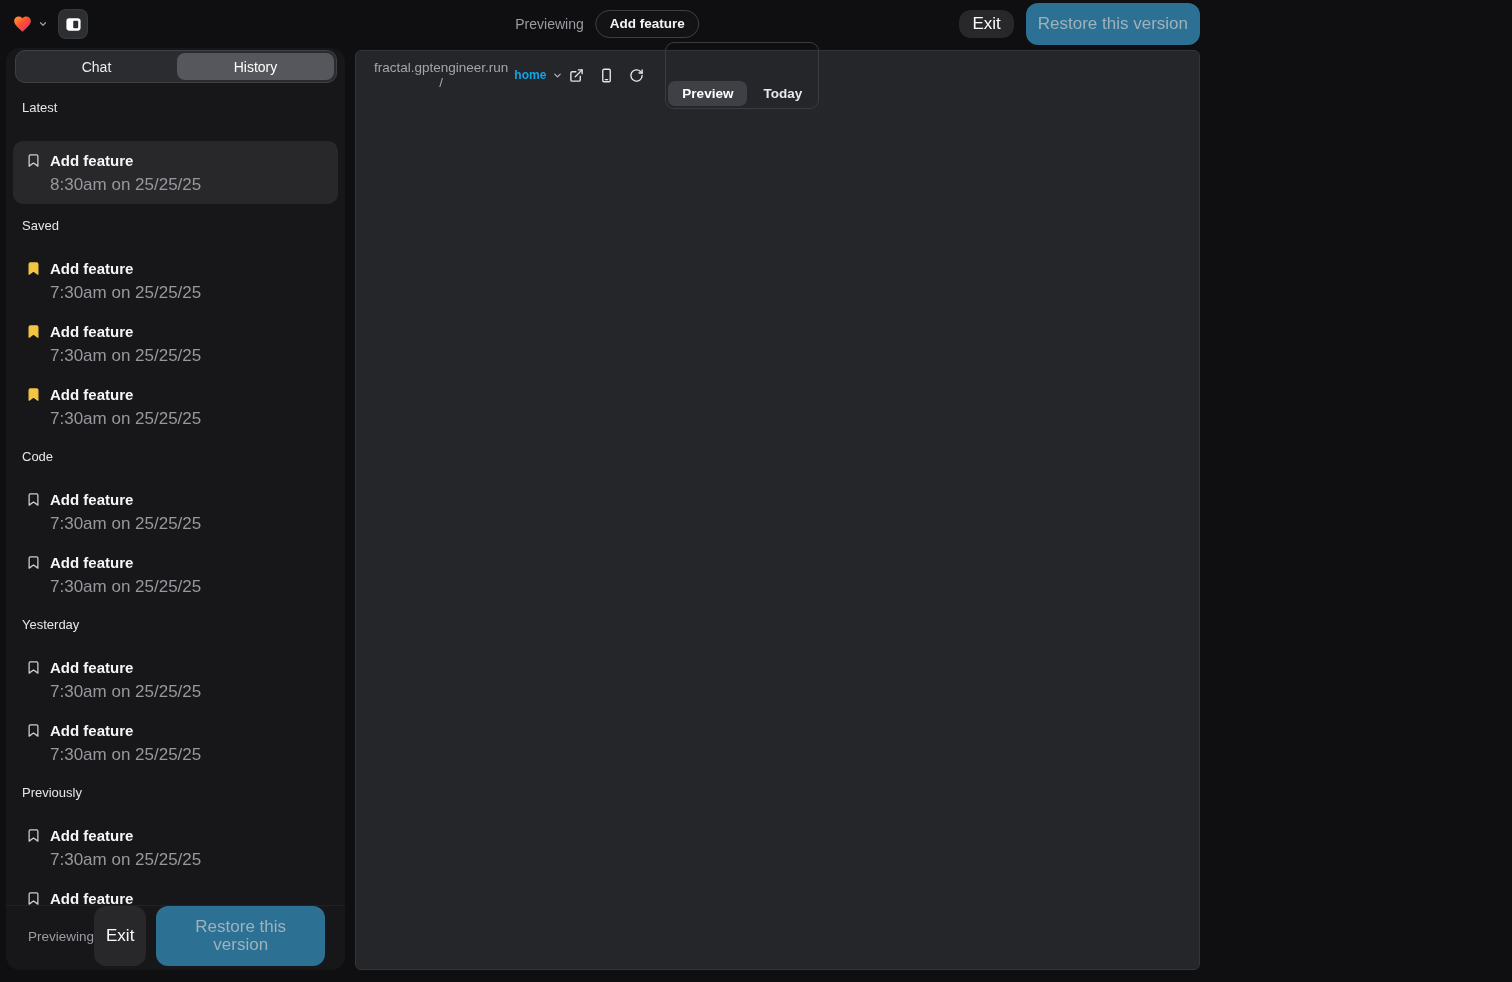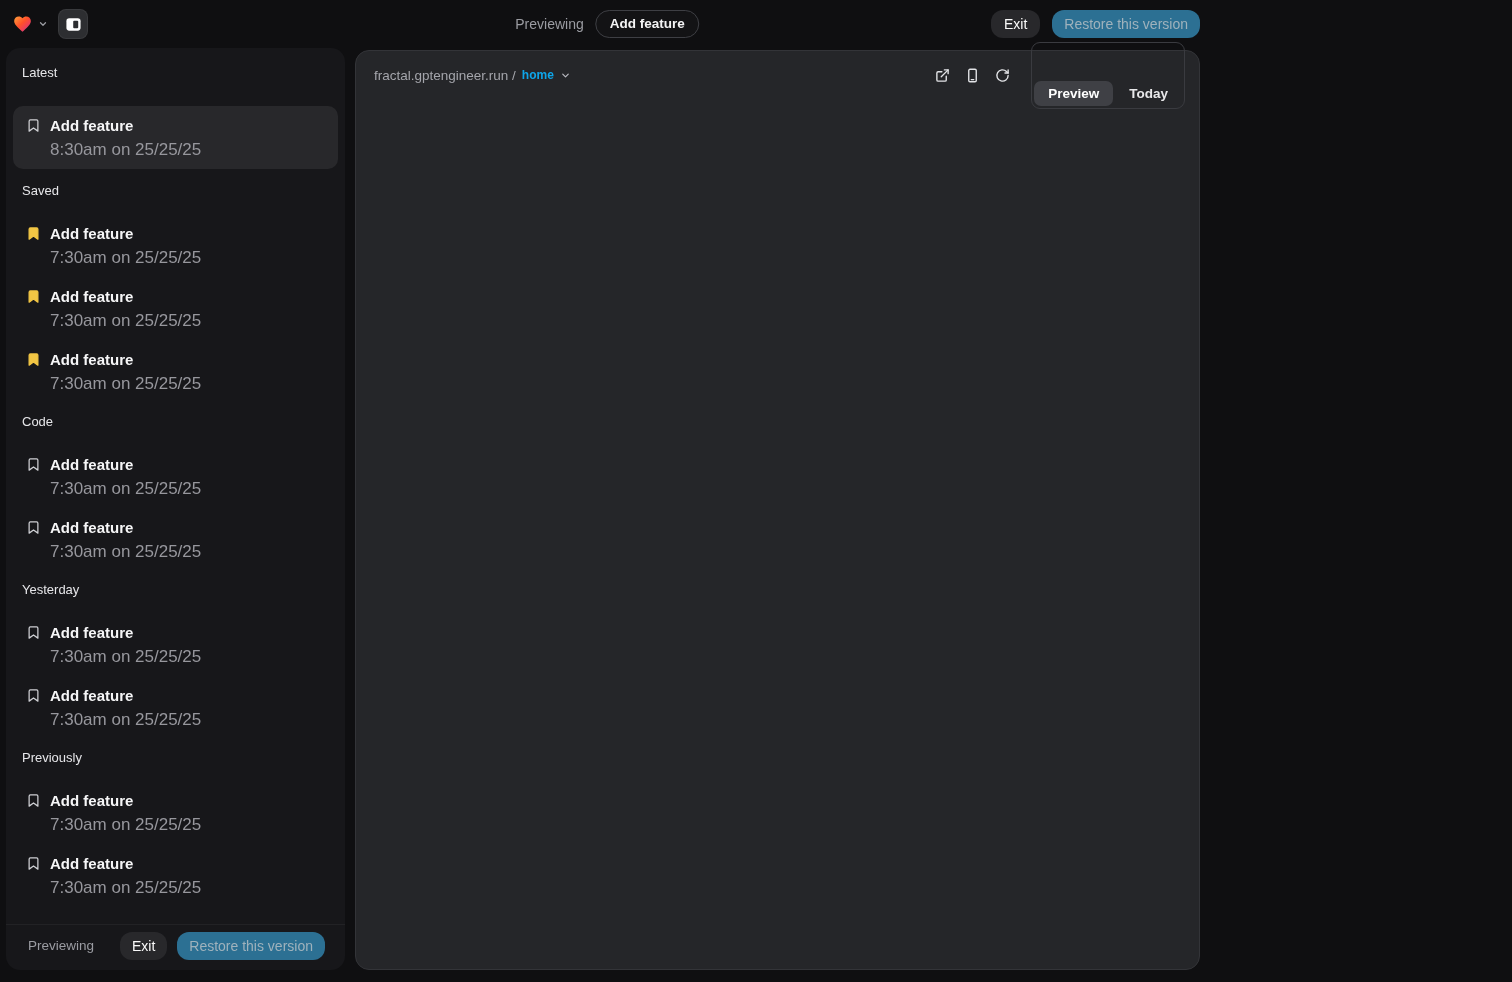--- a/index.html
+++ b/index.html
@@ -14,23 +14,23 @@
 
   
   .topbar { height:48px; flex:0 0 48px; display:flex; align-items:center; padding:0 14px 0 12px; position:relative; }
   .topbar-left { display:flex; align-items:center; gap:10px; }
   .logo-wrap { display:flex; align-items:center; gap:5px; cursor:pointer; }
   .panel-btn { width:30px; height:30px; background:#2d2e31; border:1px solid rgba(255,255,255,0.06); border-radius:8px; display:flex; align-items:center; justify-content:center; cursor:pointer; }
   .topbar-center { position:absolute; left:50%; top:0; height:48px; transform:translateX(-50%); display:flex; align-items:center; gap:12px; }
   .previewing-label { font-size:14px; color:#9b9ca2; }
   .version-pill { font-size:13.5px; font-weight:bold; color:#f4f4f5; border:1px solid #3e3f44; background:rgba(255,255,255,0.02); border-radius:999px; padding:5px 13px; line-height:16px; }
   .topbar-right { margin-left:auto; display:flex; align-items:center; gap:12px; }
-  .btn { border:none; cursor:pointer; border-radius:12px; font-size:14px; line-height:18px; font-family:inherit; }
+  .btn { border:none; cursor:pointer; border-radius:12px; font-size:17px; line-height:18px; font-family:inherit; }
   .btn-dark { background:#28282b; color:#fafafa; padding:5px 13px; }
-  .btn-restore { color:#9fb2bc; padding:5px 12px; }
+  .btn-restore { color:#9fb2bc; padding:12px 12px; }
 
   
   .content { flex:1; display:flex; gap:10px; padding:0 14px 12px 6px; min-height:0; }
 
   
   .sidebar { width:339px; flex:0 0 339px; background:#17171a; border-radius:14px; display:flex; flex-direction:column; min-height:0; }
   .tabbar { margin:2px 8px 0 9px; height:33px; flex:0 0 33px; background:#2b2c2f; border:1px solid #3f4045; border-radius:10px; padding:2px; display:flex; gap:2px; }
   .tab { flex:1; border:none; background:transparent; color:#ececee; font-size:14px; font-family:inherit; border-radius:8px; cursor:pointer; }
   .tab.active { background:#56575c; color:#ffffff; }
 
@@ -42,21 +42,21 @@
   .h-item .bm { flex:0 0 15px; margin-top:2px; }
   .h-item-title { font-size:15px; font-weight:bold; line-height:20px; color:#f6f6f7; }
   .h-item-time { font-size:17px; line-height:16px; margin-top:6px; color:#97979d; }
 
   .sidebar-footer { flex:0 0 46px; display:flex; align-items:center; padding:0 20px 4px 22px; border-top:1px solid rgba(255,255,255,0.05); }
   .footer-status { font-size:13.5px; color:#9b9ca2; }
   .footer-btns { margin-left:auto; display:flex; gap:10px; }
   .footer-btns .btn-dark { padding:5px 12px; }
 
   
-  .preview-panel { flex:1; margin-top:2px; background:#252629; border:1px solid #333438; border-radius:14px; display:flex; flex-direction:column; min-height:0; }
+  .preview-panel { flex:1; margin-top:2px; background:#252629; border:1px solid #333438; border-radius:6px; display:flex; flex-direction:row; min-height:0; }
   .preview-header { display:flex; align-items:center; padding:8px 14px 0 18px; height:40px; flex:0 0 40px; }
   .urlbar { display:flex; align-items:center; gap:6px; background:transparent; border:none; cursor:pointer; font-family:inherit; }
   .url-prefix { font-size:13.5px; color:#a4a5ab; }
   .url-page { font-size:12px; color:#0ea5e9; font-weight:bold; }
   .preview-actions { margin-left:auto; display:flex; align-items:center; gap:4px; }
   .icon-btn { width:26px; height:26px; background:transparent; border:none; display:flex; align-items:center; justify-content:center; cursor:pointer; color:#d6d7da; }
   .view-toggle { margin-left:12px; display:flex; gap:2px; border:1px solid #3a3b40; border-radius:9px; padding:2px; }
   .seg { border:none; background:transparent; color:#e8e8ea; font-size:13.5px; font-weight:bold; font-family:inherit; padding:5px 14px; border-radius:7px; cursor:pointer;margin-top:36px; }
   .seg.active { background:#3f4045; color:#ffffff; }
   .preview-body { flex:1; }
@@ -107,20 +107,24 @@
 
     <div class="topbar-right">
       <button class="btn btn-dark">Exit</button>
       <button class="btn btn-restore" id="restore-top" style="background: rgb(44, 112, 147); color: rgb(159, 178, 188);">Restore this version</button>
     </div>
   </header>
 
   <div class="content">
 
     <aside class="sidebar">
+      <div class="tabbar" id="tabbar">
+          <button class="tab">Chat</button>
+          <button class="tab active">History</button>
+        </div>
       <div class="hist-list" id="hist-list">
           <div class="h-section">
             <h3 class="h-section-title">Latest</h3>
             <div class="h-item highlighted">
               <span class="bm">
                 <svg width="15" height="15" viewBox="0 0 24 24" fill="none" stroke="#cfd0d4" stroke-width="2" stroke-linecap="round" stroke-linejoin="round">
                   <path d="M19 21l-7-5-7 5V5a2 2 0 0 1 2-2h10a2 2 0 0 1 2 2z"></path>
                 </svg>
               </span>
               <div>

